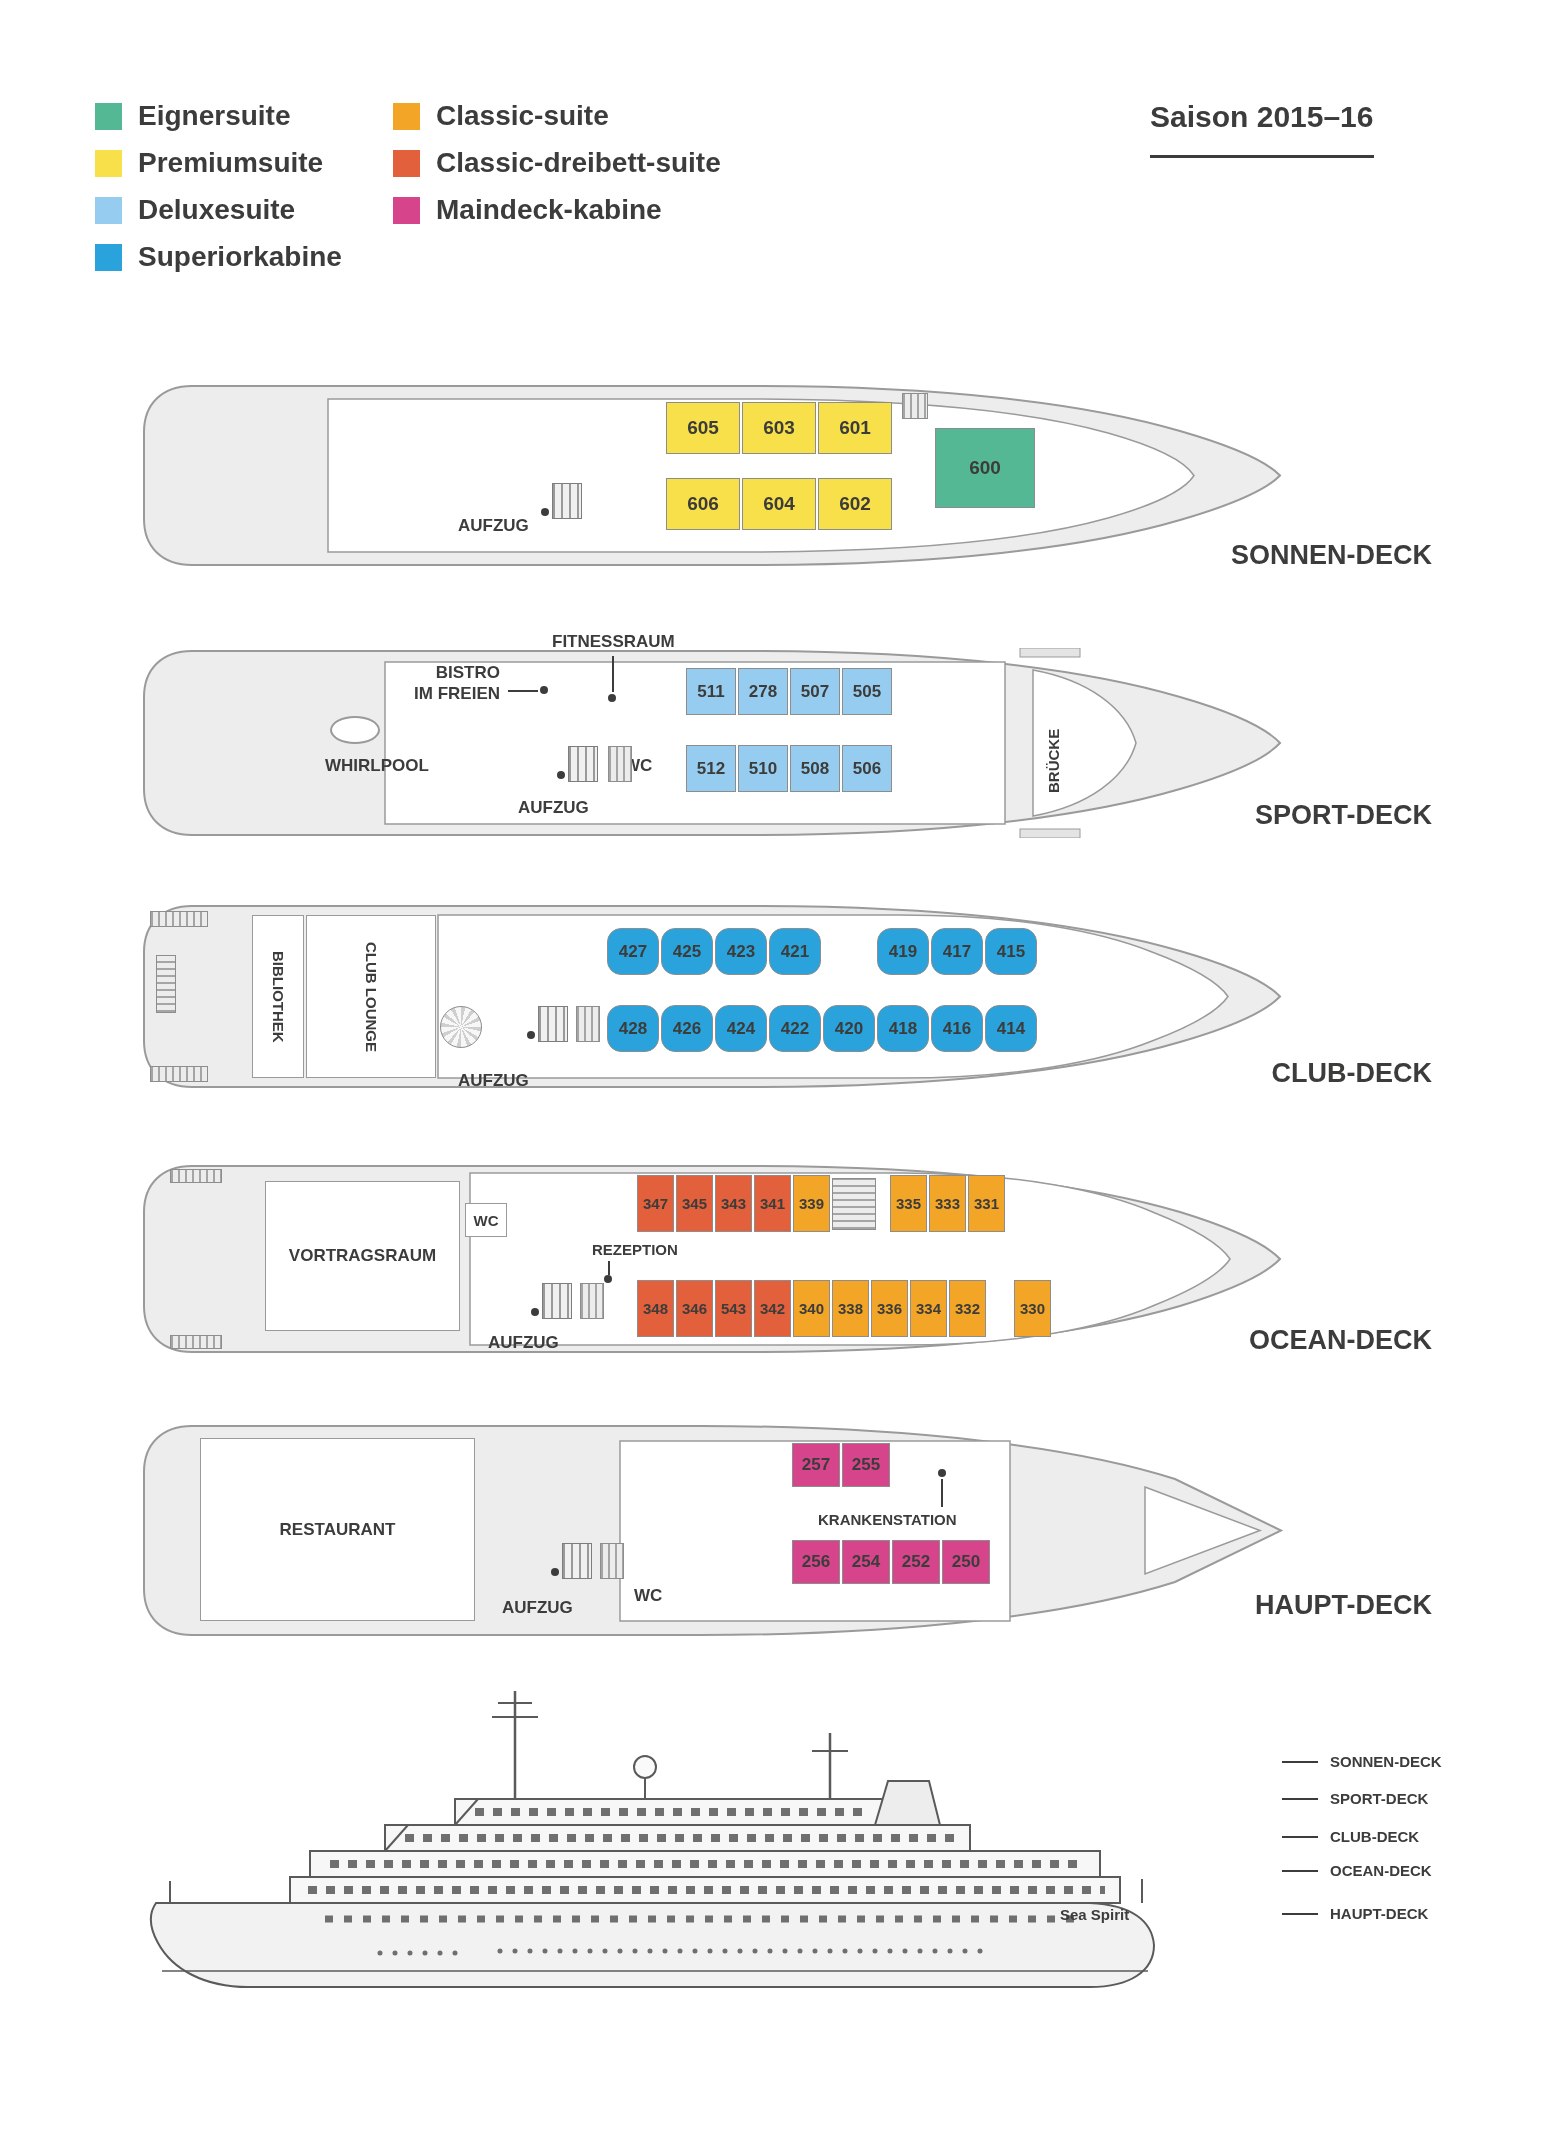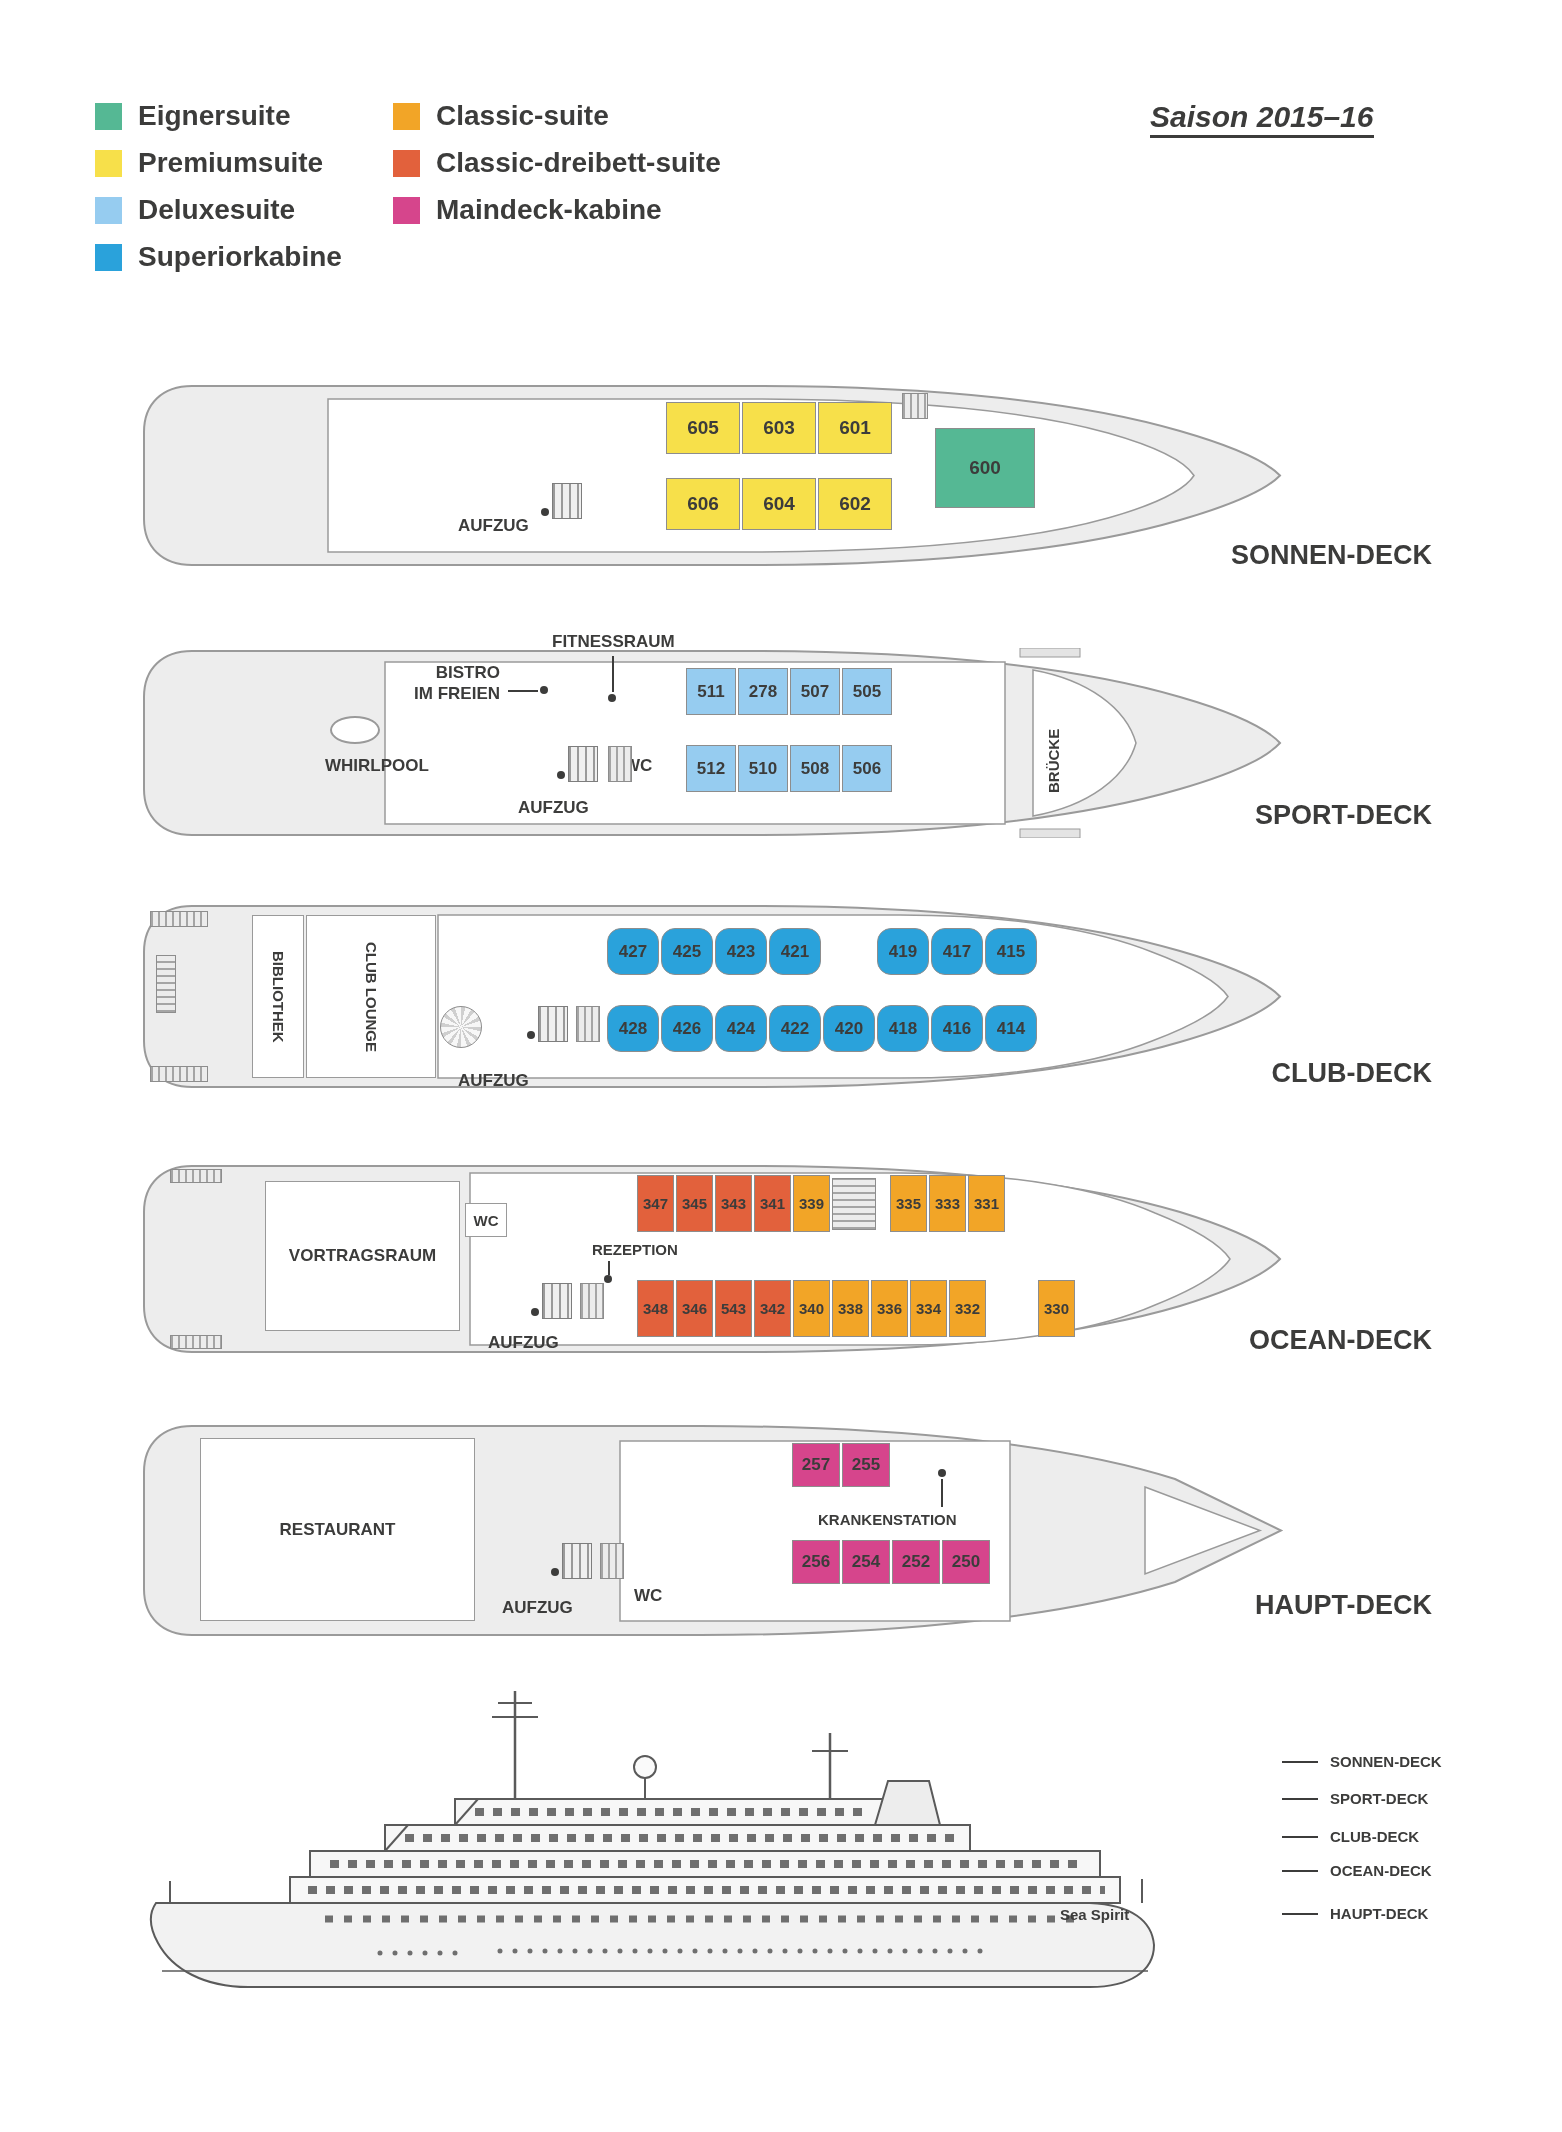--- a/index.html
+++ b/index.html
@@ -8,21 +8,21 @@
   .canvas { position:relative; width:1562px; height:2132px; background:#fff; overflow:hidden; }
 
   .title { position:absolute; top:30px; left:0; width:100%; text-align:center;
            font-size:44px; font-weight:700; font-variant:small-caps; letter-spacing:1px; color:#3c3c3b; }
 
   .legend-col { position:absolute; display:flex; flex-direction:column; gap:15px; }
   .legend-item { display:flex; align-items:center; gap:16px; font-size:28px; font-weight:700; }
   .swatch { width:27px; height:27px; display:inline-block; }
 
   .season { position:absolute; font-size:30px; font-weight:700;
-            border-bottom:3px solid #3c3c3b; padding-bottom:1px;font-style:italic; }
+            border-bottom:3px solid #3c3c3b; padding-bottom:21px; }
 
   .deck { position:absolute; }
   .hullsvg { position:absolute; left:0; top:0; }
 
   .row { position:absolute; display:flex; gap:2px; }
   .cabin { display:flex; align-items:center; justify-content:center; font-weight:700;
            border:1px solid #8d8d8d; color:#3c3c3b; }
   .cs  { width:74px; height:52px; font-size:19px; }
   .csp { width:50px; height:47px; font-size:17px; }
   .cc  { width:52px; height:47px; font-size:17px;border-radius:14px; }
@@ -240,21 +240,21 @@
     <div class="row" style="left:497px;top:117px">
       <div class="cabin co classic3">348</div>
       <div class="cabin co classic3">346</div>
       <div class="cabin co classic3">543</div>
       <div class="cabin co classic3">342</div>
       <div class="cabin co classic">340</div>
       <div class="cabin co classic">338</div>
       <div class="cabin co classic">336</div>
       <div class="cabin co classic">334</div>
       <div class="cabin co classic">332</div>
-      <div class="cabin co classic" style="margin-left:50px">330</div>
+      <div class="cabin co classic" style="margin-left:26px">330</div>
     </div>
     <div class="lift" style="left:402px;top:120px;width:30px;height:36px"></div>
     <div class="hatch" style="left:440px;top:120px;width:24px;height:36px"></div>
     <div class="lbl" style="left:348px;top:170px">AUFZUG</div>
   </section>
   <div class="deck-name" style="top:1325px">OCEAN-DECK</div>
 
   <section class="deck" style="left:140px;top:1423px;width:1145px;height:215px">
     <svg class="hullsvg" width="1145" height="215" viewBox="0 0 1145 215">
       <path d="M52,3 L560,3 C770,3 935,24 1035,56 L1141,107.5 L1035,159 C935,191 770,212 560,212 L52,212 C22,212 4,194 4,166 L4,49 C4,21 22,3 52,3 Z" fill="#ededed" stroke="#9a9a9a" stroke-width="2"></path>

